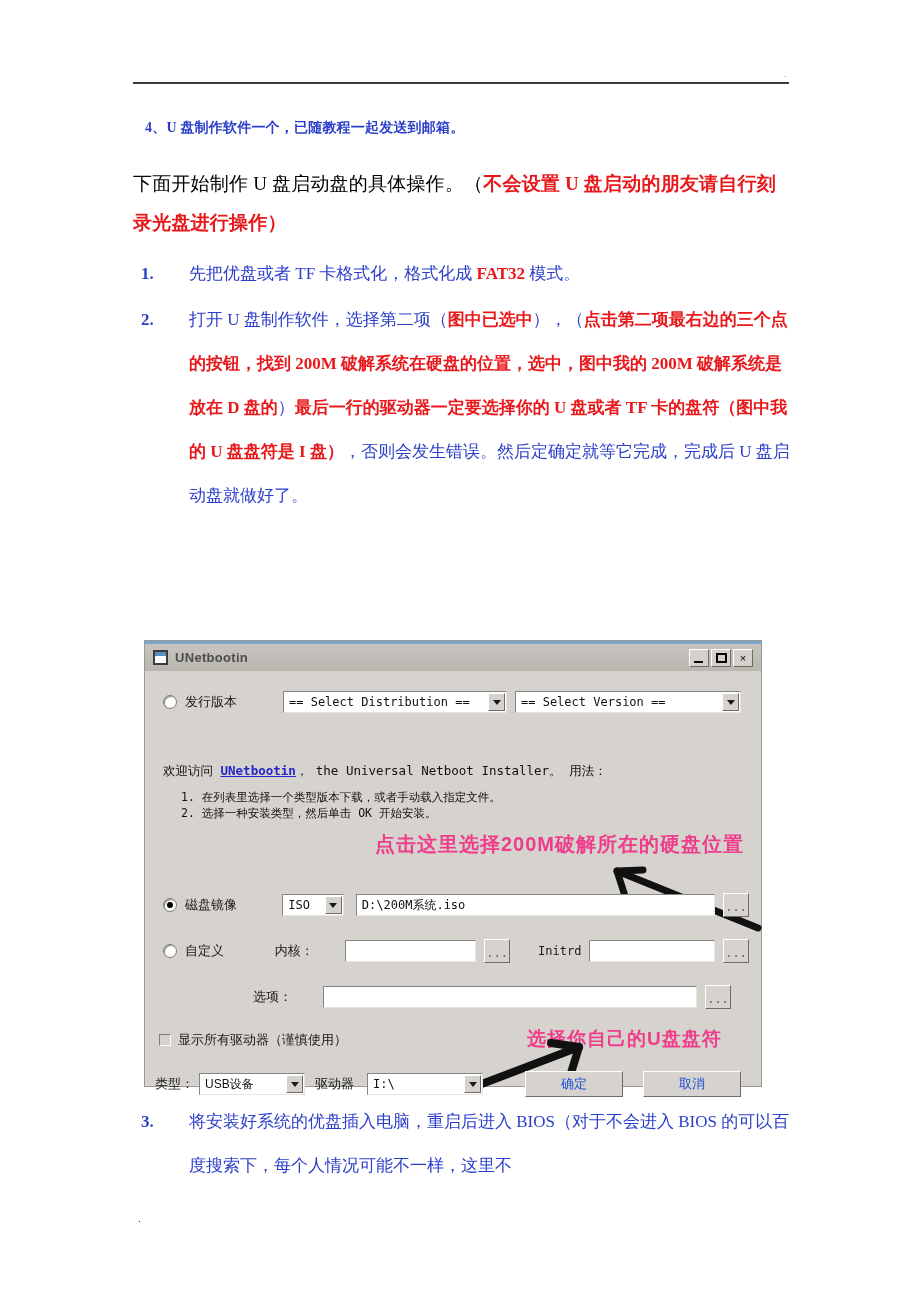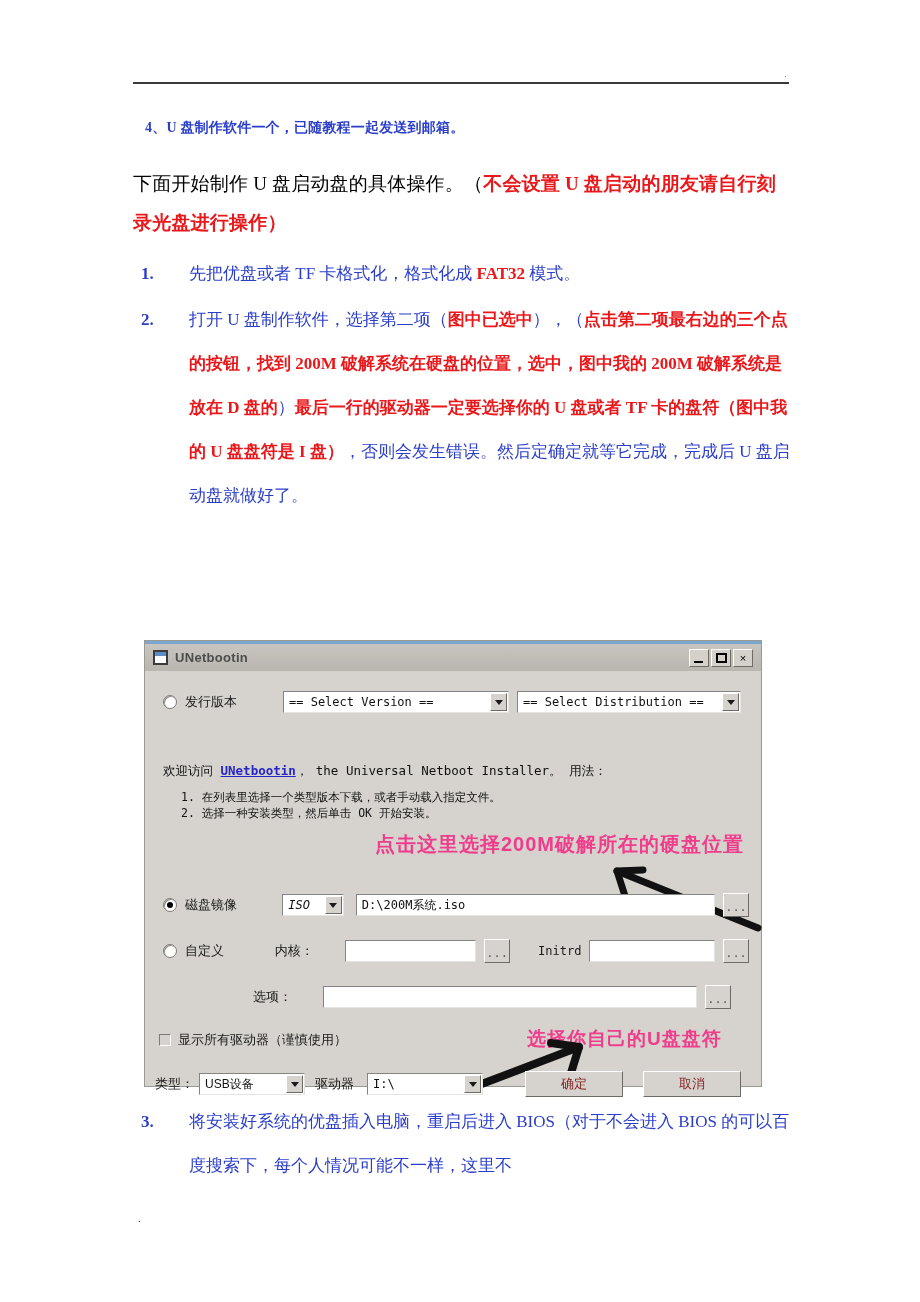--- a/index.html
+++ b/index.html
@@ -273,21 +273,21 @@
     background:#d6d3ce;
     border:1px solid;
     border-color:#ffffff #6e6b66 #6e6b66 #ffffff;
     box-sizing:border-box;
     height:26px;
     display:flex;
     align-items:center;
     justify-content:center;
     font-family:"Liberation Sans", sans-serif;
     font-size:13px;
-    color:#7f1d1d;
+    color:#1d4ed8;
   }
 
   .checkbox {
     width:12px;height:12px;
     background:#d6d3ce;
     border:1px solid;
     border-color:#7e7b76 #ffffff #ffffff #7e7b76;
     box-sizing:border-box;
     flex:0 0 auto;
     margin-right:7px;
@@ -365,47 +365,47 @@
       <span class="tb-btn tb-max"></span>
       <span class="tb-btn tb-close">×</span>
     </span>
   </div>
 
   <div class="dlg-body">
 
     <div class="row" style="left:18px; top:20px; width:580px;">
       <span class="radio"></span>
       <span class="cn-label" style="width:90px;">发行版本</span>
+      <span class="combo" style="width:224px; margin-left:8px;">
+        <span class="cval">== Select Distribution ==</span>
+        <span class="arrow"></span>
+      </span>
       <span class="combo" style="width:226px; margin-left:8px;">
         <span class="cval">== Select Version ==</span>
-        <span class="arrow"></span>
-      </span>
-      <span class="combo" style="width:224px; margin-left:8px;">
-        <span class="cval">== Select Distribution ==</span>
         <span class="arrow"></span>
       </span>
     </div>
 
     <div class="welcome"><span>欢迎访问 </span><span class="lnk">UNetbootin</span><span>， the Universal Netboot Installer。 用法：</span></div>
 
     <div class="howto">
       <div>1. 在列表里选择一个类型版本下载，或者手动载入指定文件。</div>
       <div>2. 选择一种安装类型，然后单击 OK 开始安装。</div>
     </div>
 
     <div class="annot annot1">点击这里选择200M破解所在的硬盘位置</div>
     <svg class="arrow-svg" style="left:450px; top:185px;" width="175" height="80" viewBox="0 0 175 80">
       <path d="M163 72 L22 15" stroke="#111" stroke-width="7" fill="none" stroke-linecap="round"></path>
       <path d="M22 15 L48 14 M22 15 L30 40" stroke="#111" stroke-width="7" fill="none" stroke-linecap="round"></path>
     </svg>
 
     <div class="row" style="left:18px; top:222px; width:586px;">
       <span class="radio on"></span>
       <span class="cn-label" style="width:90px;">磁盘镜像</span>
-      <span class="combo" style="width:62px; margin-left:8px;font-style:italic;">
+      <span class="combo" style="width:62px; margin-left:8px;">
         <span class="cval">ISO</span>
         <span class="arrow"></span>
       </span>
       <span class="textbox" style="width:362px; margin-left:12px;">D:\200M系统.iso</span>
       <span class="dotbtn" style="margin-left:8px;">...</span>
     </div>
 
     <div class="row" style="left:18px; top:268px; width:586px;">
       <span class="radio"></span>
       <span class="cn-label" style="width:72px;">自定义</span>

